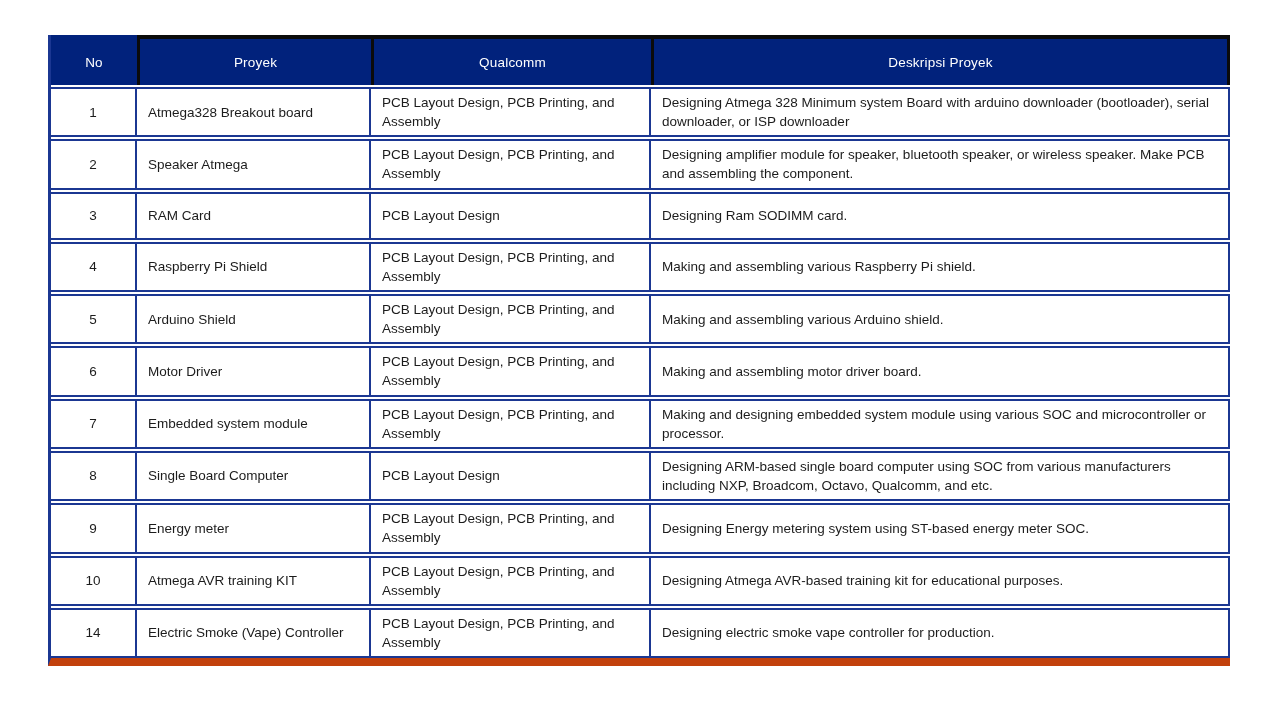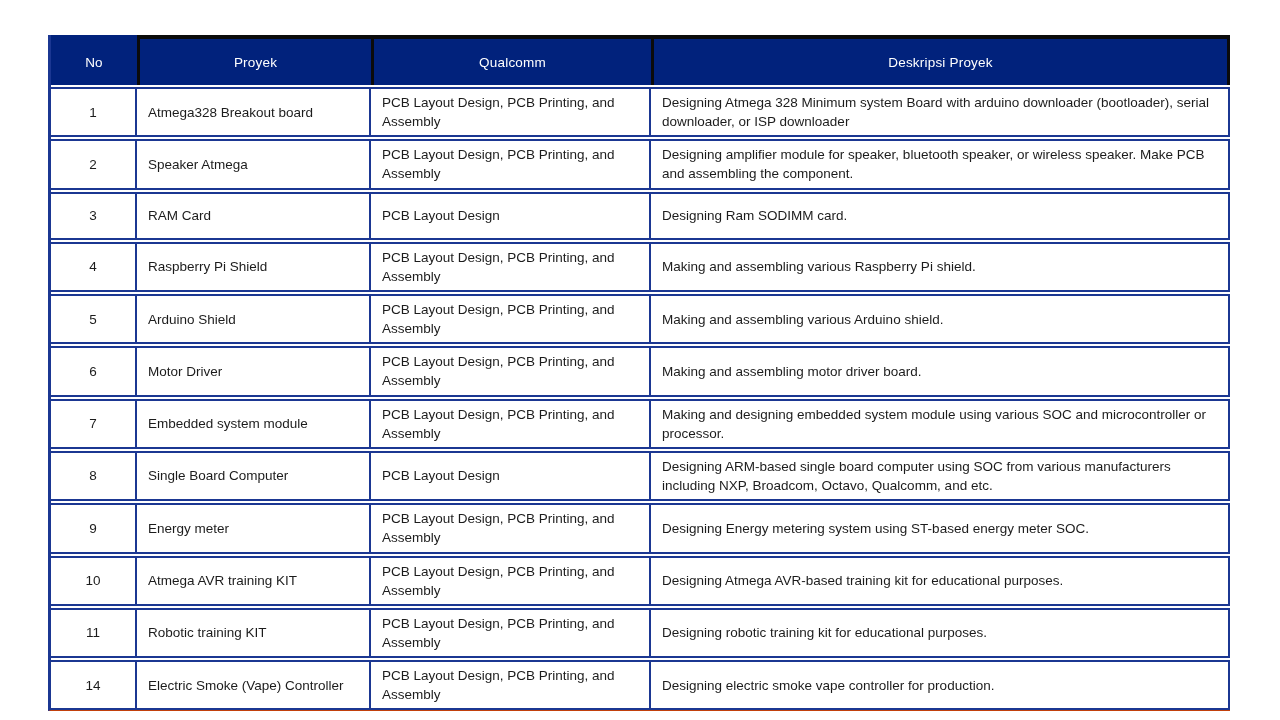--- a/index.html
+++ b/index.html
@@ -9,21 +9,21 @@
     width: 1280px;
     height: 720px;
     font-family: "Liberation Sans", sans-serif;
   }
   .table-wrap {
     position: absolute;
     left: 48px;
     top: 35px;
     width: 1182px;
     border-left: 3px solid #1b3792;
-    border-bottom: 1px solid #c2410c;
+    border-bottom: 8px solid #c2410c;
     box-sizing: border-box;
     background: #ffffff;
   }
   table {
     border-collapse: separate;
     border-spacing: 0 2px;
     table-layout: fixed;
     width: 100%;
     margin-top: -2px;
     margin-bottom: -2px;
@@ -139,26 +139,20 @@
           <td class="cell-kapasitas">PCB Layout Design, PCB Printing, and Assembly</td>
           <td class="cell-deskripsi">Designing Energy metering system using ST-based energy meter SOC.</td>
         </tr>
         <tr>
           <td class="cell-no">10</td>
           <td class="cell-proyek">Atmega AVR training KIT</td>
           <td class="cell-kapasitas">PCB Layout Design, PCB Printing, and Assembly</td>
           <td class="cell-deskripsi">Designing Atmega AVR-based training kit for educational purposes.</td>
         </tr>
         <tr>
-          <td class="cell-no">11</td>
-          <td class="cell-proyek">Robotic training KIT</td>
-          <td class="cell-kapasitas">PCB Layout Design, PCB Printing, and Assembly</td>
-          <td class="cell-deskripsi">Designing robotic training kit for educational purposes.</td>
-        </tr>
-        <tr>
           <td class="cell-no">14</td>
           <td class="cell-proyek">Electric Smoke (Vape) Controller</td>
           <td class="cell-kapasitas">PCB Layout Design, PCB Printing, and Assembly</td>
           <td class="cell-deskripsi">Designing electric smoke vape controller for production.</td>
         </tr>
       </tbody>
   </table>
 </div>
 
 </body></html>

